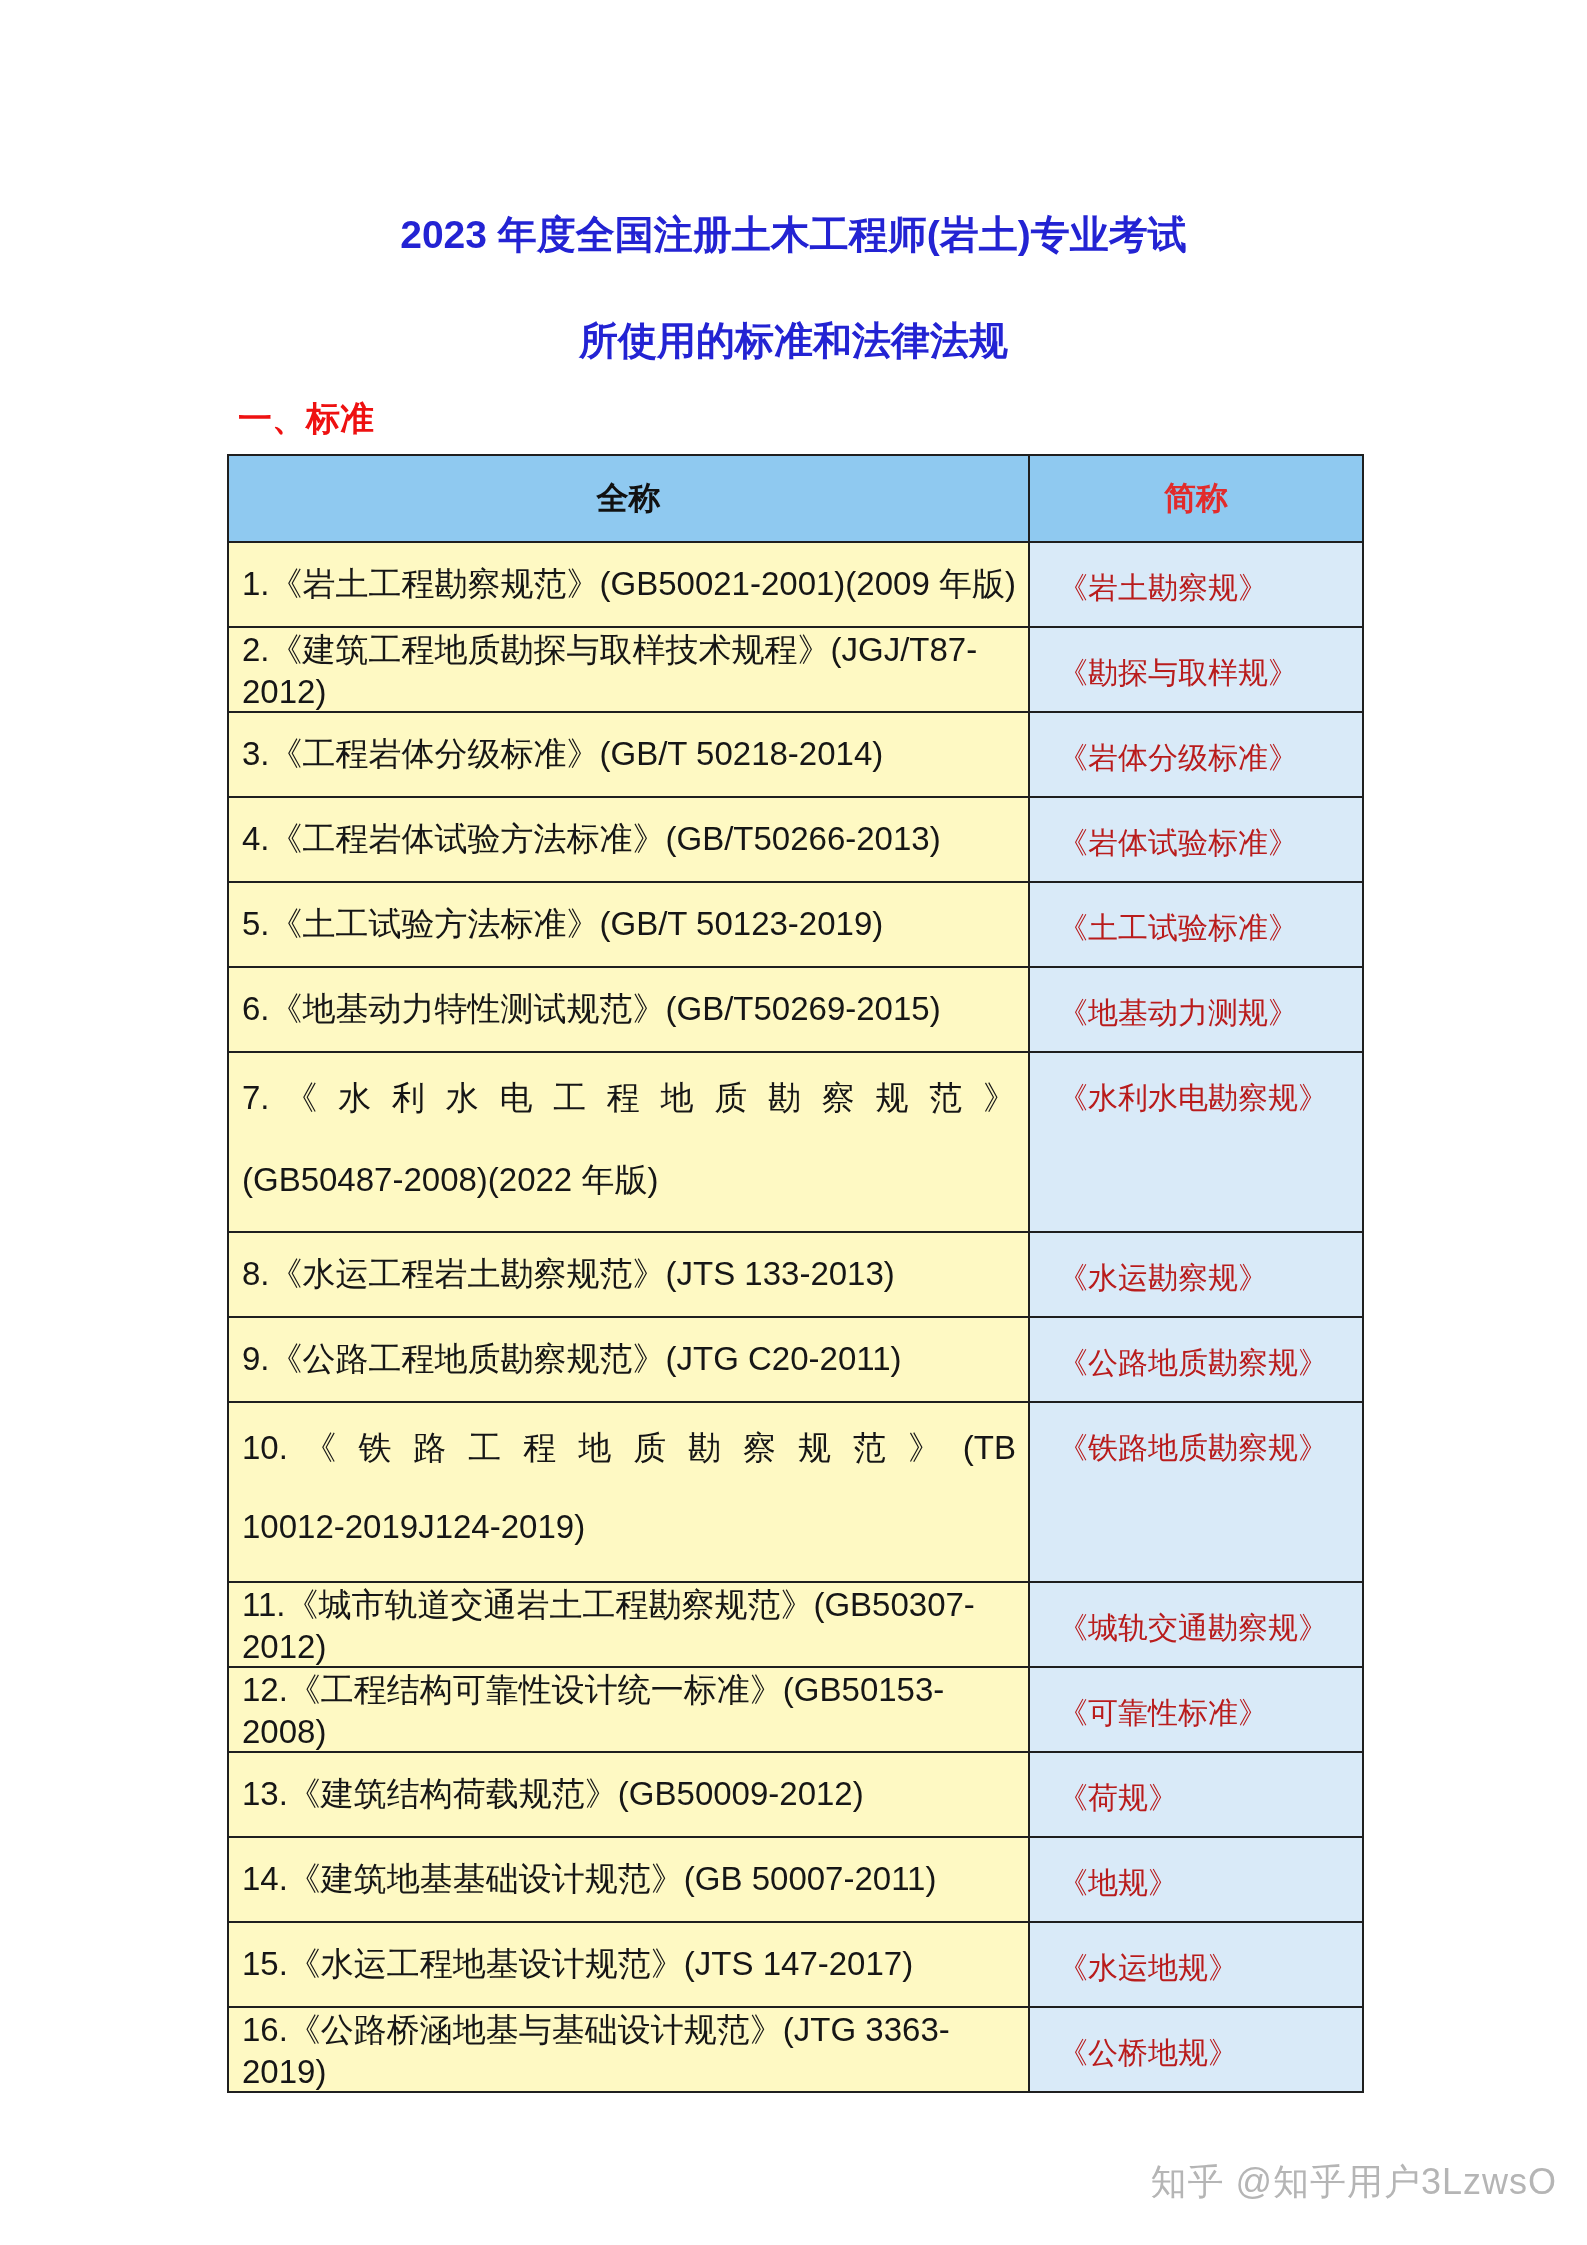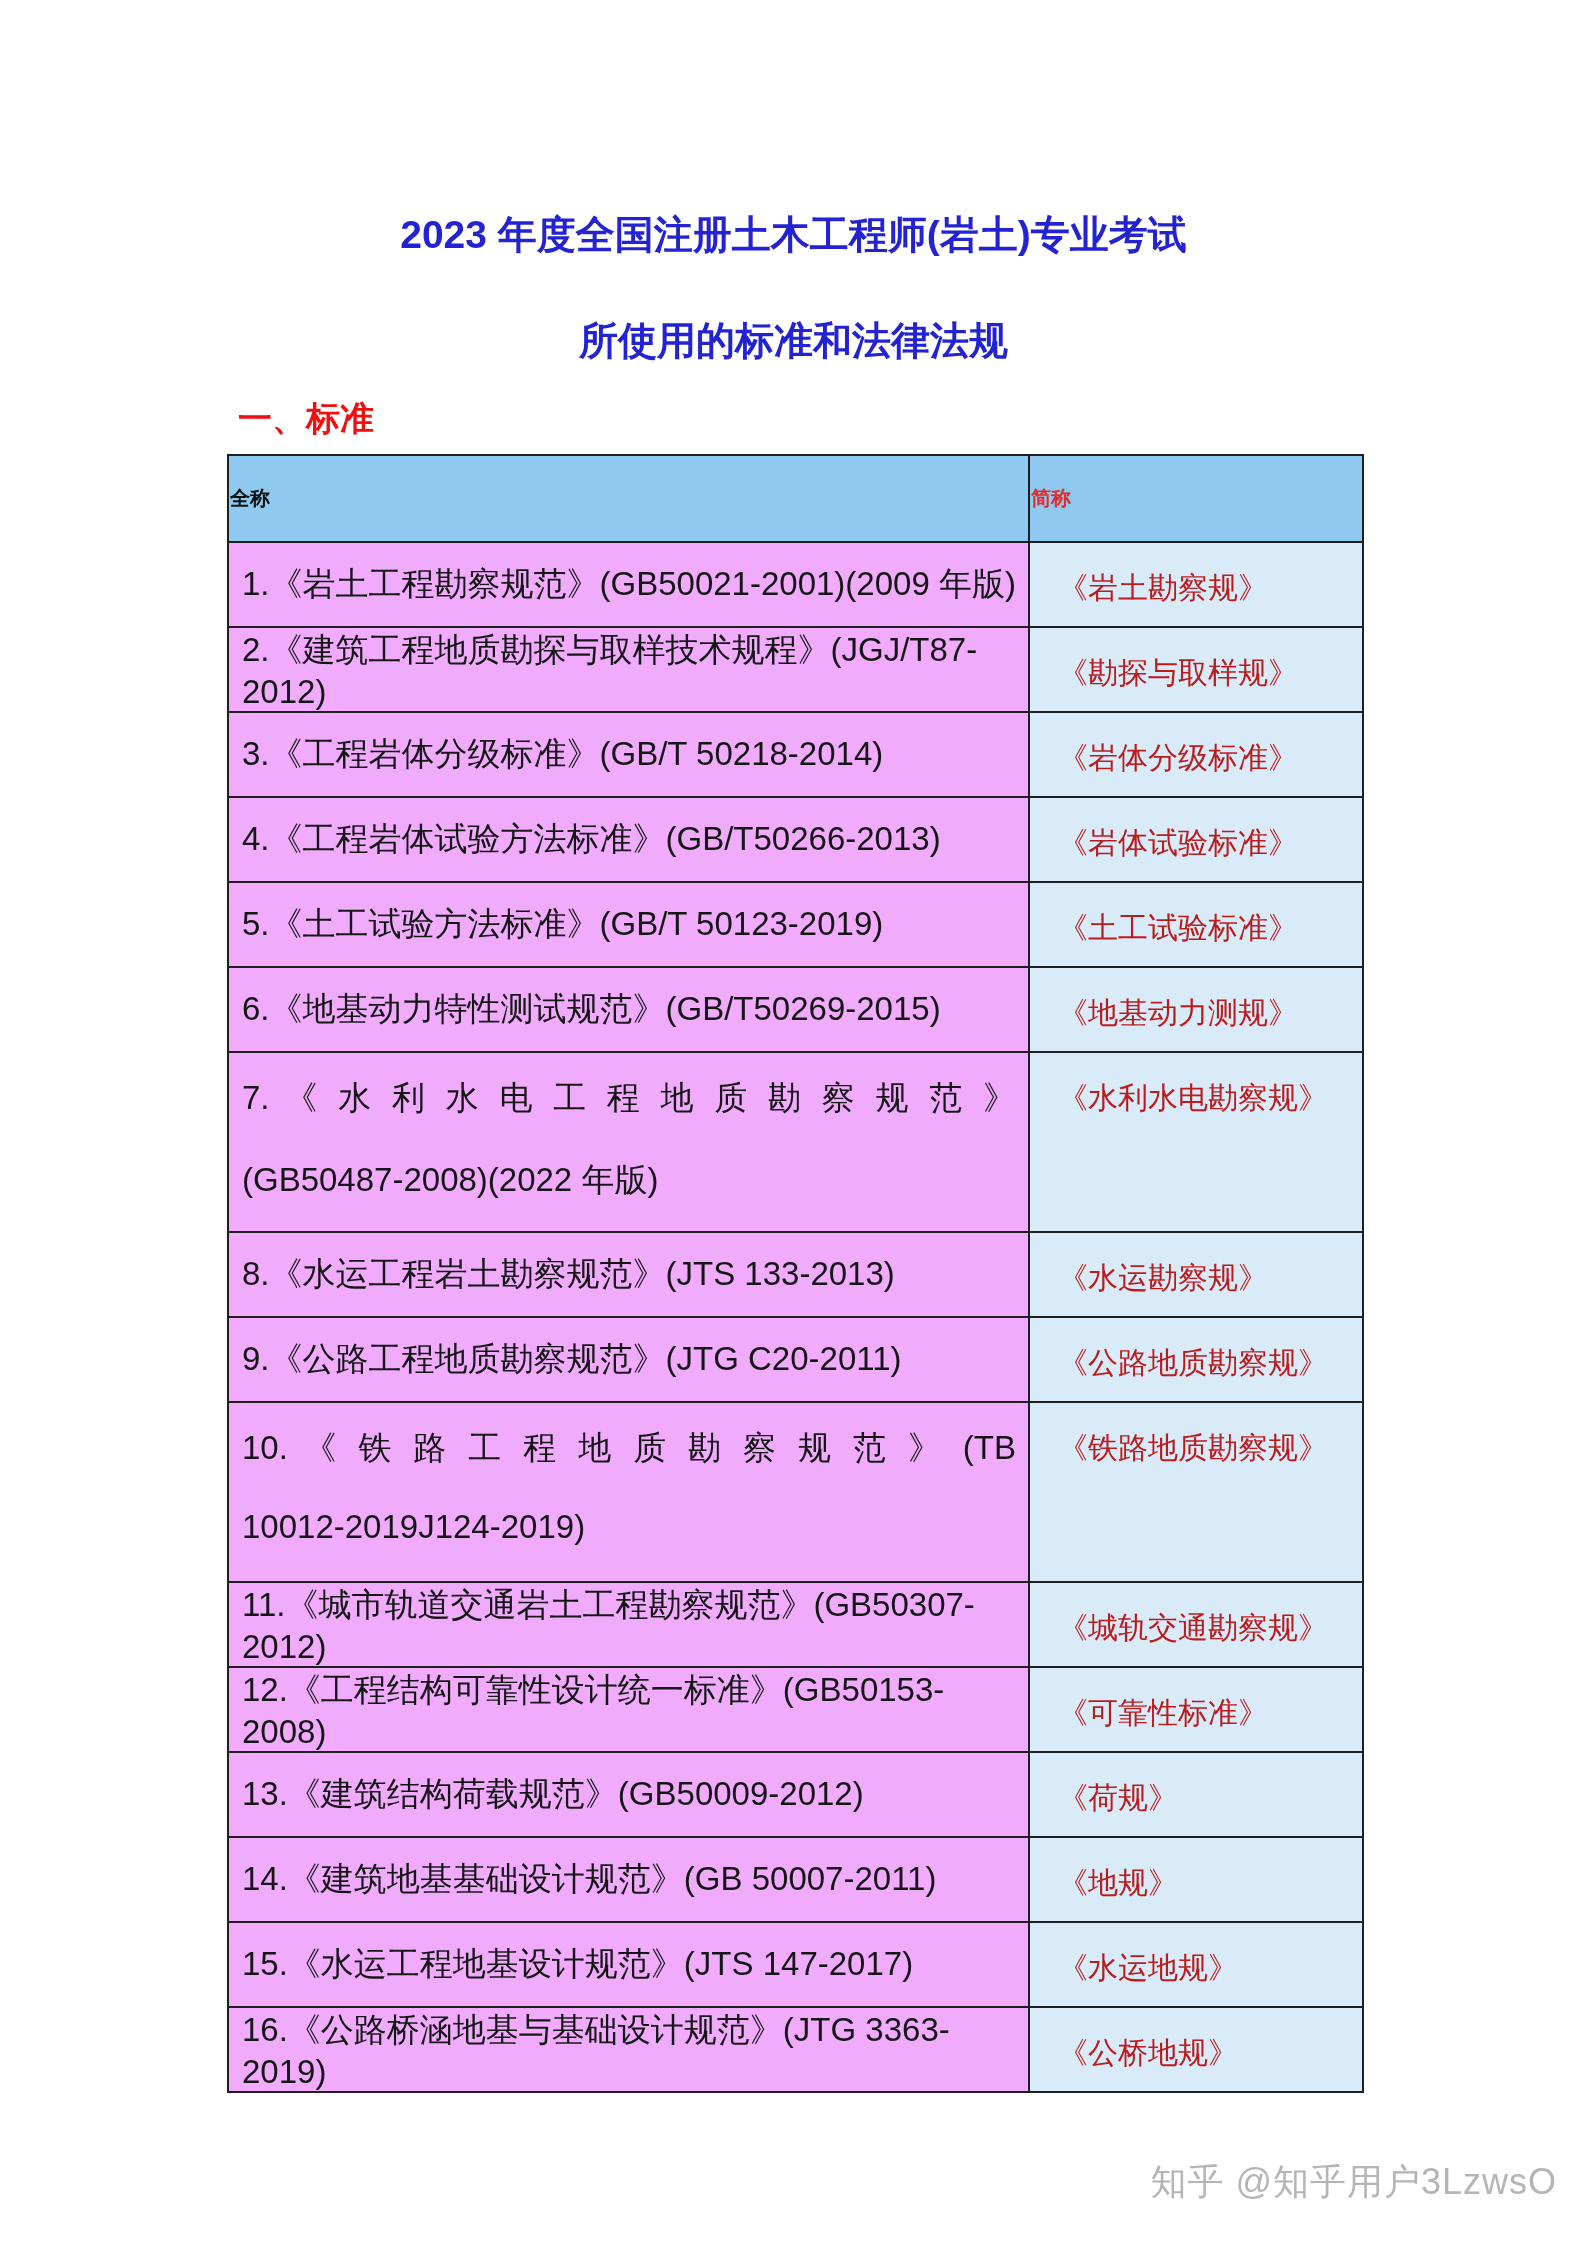--- a/index.html
+++ b/index.html
@@ -38,30 +38,30 @@
   table.standards th,
   table.standards td {
     border: 2px solid #1F1F1F;
     box-sizing: border-box;
   }
   col.c-full  { width: 801px; }
   col.c-short { width: 334px; }
   thead tr { height: 87px; }
   thead th {
     background: #8FC9F0;
-    font-size: 20px;
+    font-size: 32px;
     font-weight: bold;
-    text-align: left;
+    text-align: center;
     color: #111111;
   }
   thead th.col-short { color: #E22B2B; }
   tbody tr { height: 85px; }
   tbody tr.tall { height: 180px; }
   td.cell-full {
-    background: #f0abfc;
+    background: #fef9c3;
     color: #161616;
     font-size: 33px;
     padding: 0 12px 0 13px;
     vertical-align: middle;
   }
   td.cell-short {
     background: #D9EAF8;
     color: #b91c1c;
     font-size: 30px;
     vertical-align: top;

